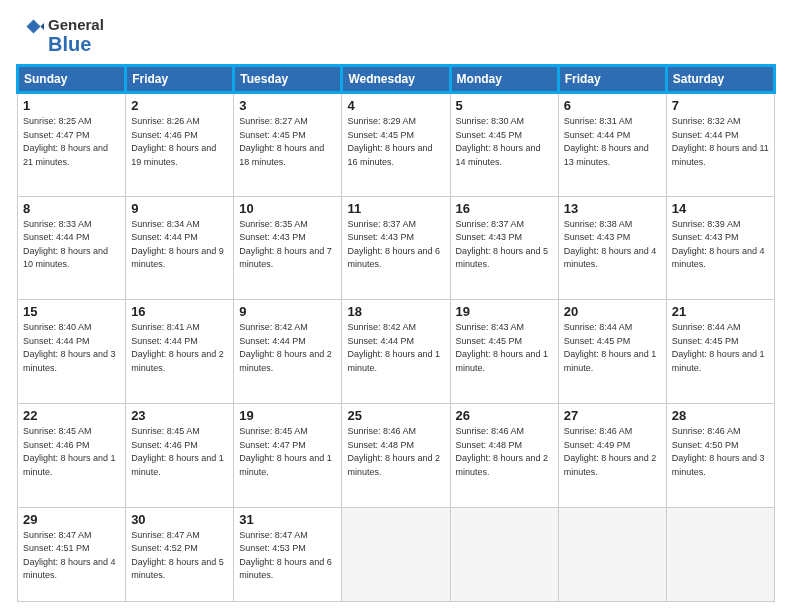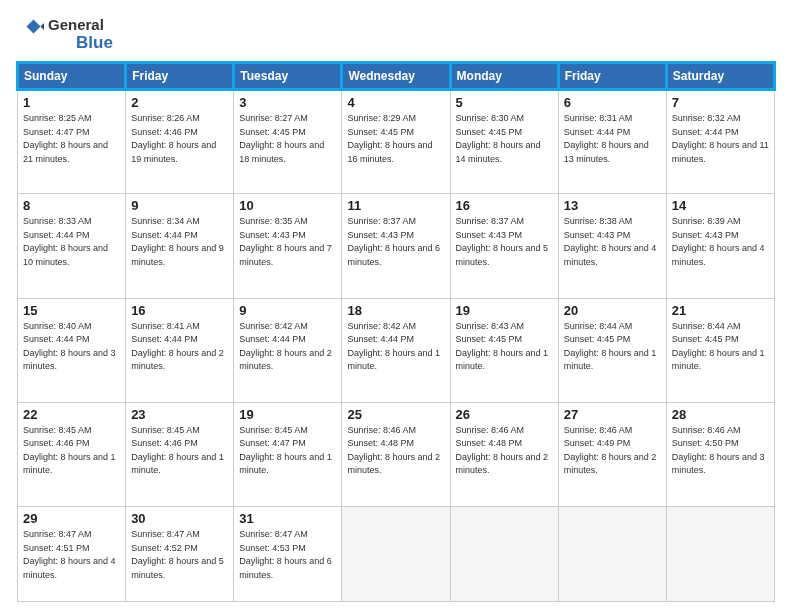--- a/index.html
+++ b/index.html
@@ -95,21 +95,21 @@
 <div class="page">
   <div class="header">
     <div class="logo">
       <svg class="logo-icon" viewBox="0 0 32 32">
         <rect x="0" y="0" width="32" height="32" fill="none"></rect>
         <polygon points="20,4 28,12 20,20 12,12" fill="#2e6db4"></polygon>
         <polygon points="28,12 32,8 32,16" fill="#1a4a8a"></polygon>
       </svg>
       <div>
         <div style="font-size:15px;font-weight:bold;color:#333;">General</div>
-        <div style="font-size:17px;font-weight:bold;color:#2e6db4;margin-left:28px;">Blue</div>
+        <div style="font-size:20px;font-weight:bold;color:#2e6db4;">Blue</div>
       </div>
     </div>
     <div class="title-block">
       <div class="month-title"></div>
       <div class="location"></div>
     </div>
   </div>
 
   <table class="calendar" id="cal-table">
     <thead>

